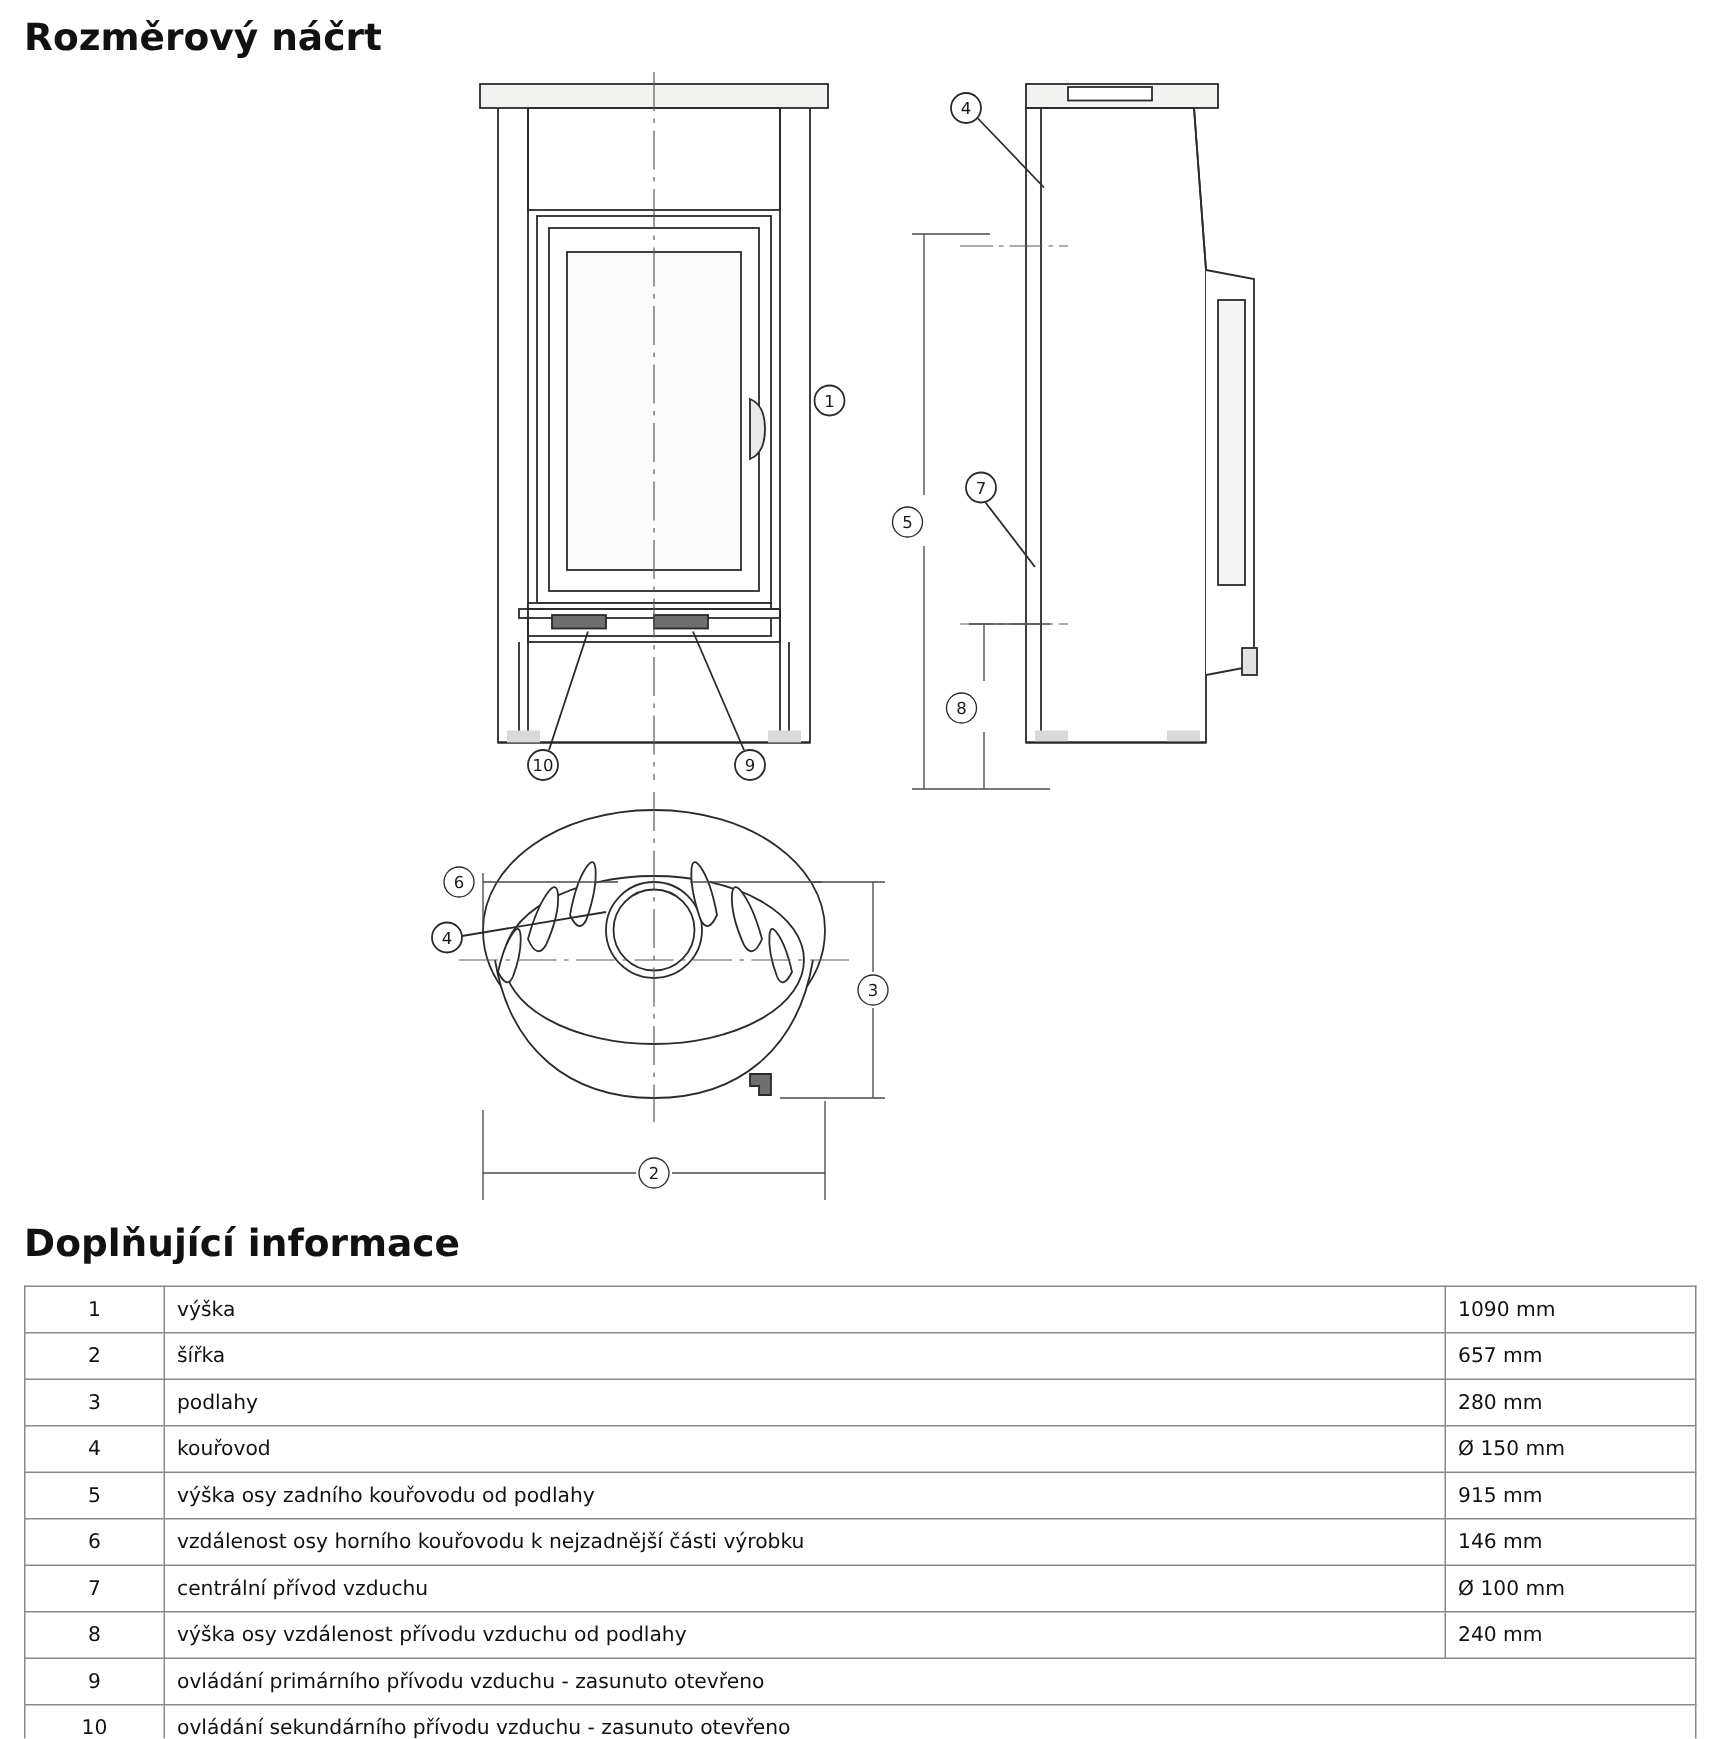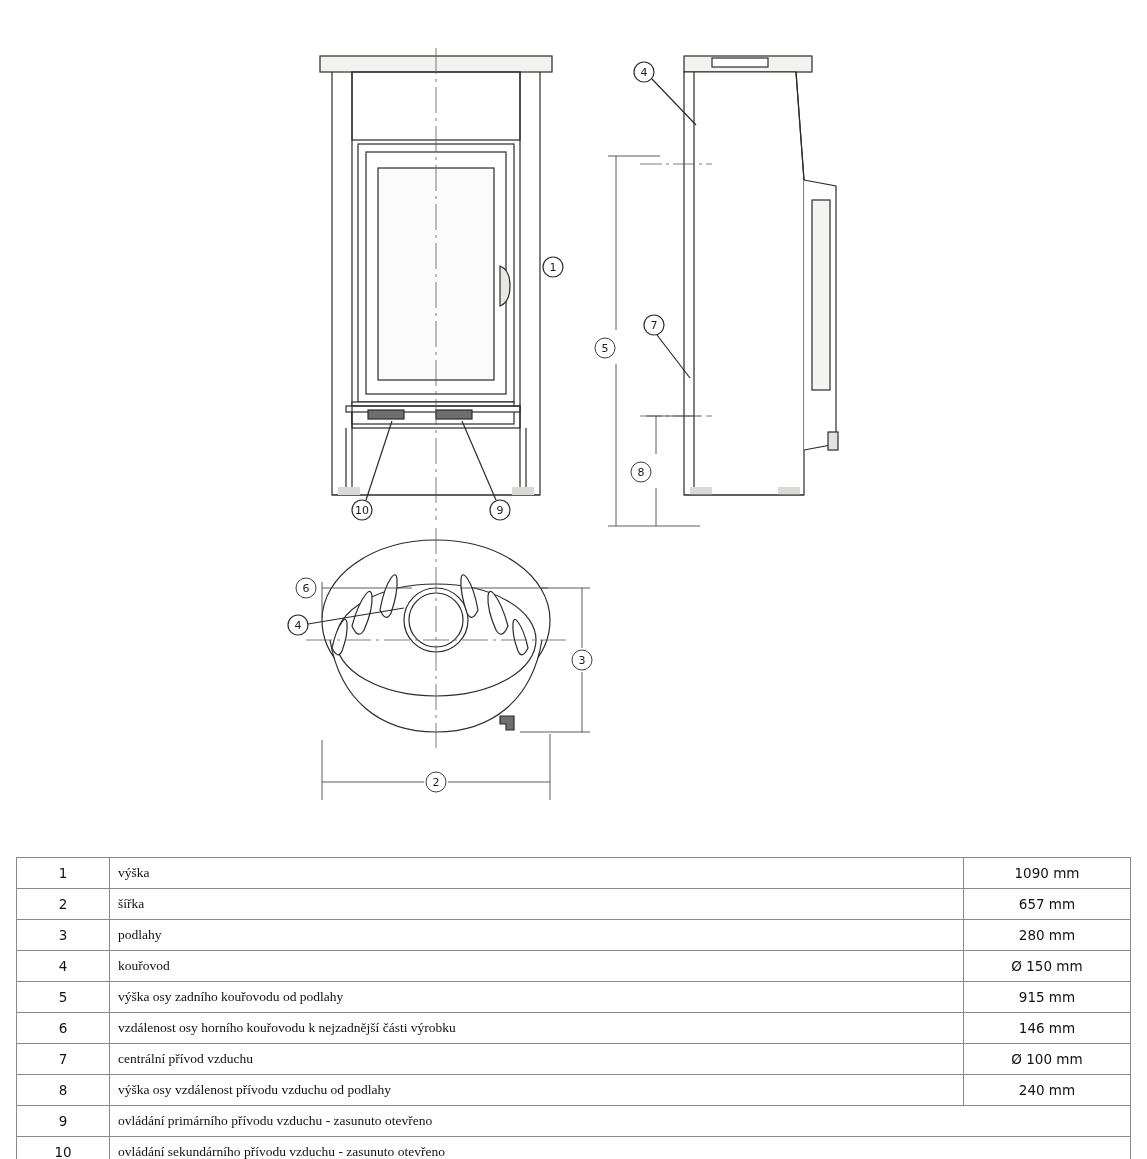--- a/index.html
+++ b/index.html
@@ -54,36 +54,36 @@
     height: 19px;
     vertical-align: middle;
     color: #111;
   }
   td.col-num {
     width: 76px;
     text-align: center;
   }
   td.col-desc {
     text-align: left;
-    font-family: Liberation Serif, serif;
   }
   td.col-val {
     width: 150px;
-    text-align: center;
+    text-align: left;
     padding-right: 10px;
     white-space: nowrap;
   }
   svg { display: block; }
   text { font-family: "DejaVu Sans", sans-serif; }
 </style>
 </head>
 <body>
 
 <div class="page">
 
+  <h1 class="section-title" id="title-drawing">Rozměrový náčrt</h1>
 
   <div class="drawing-area">
     <svg width="1147" height="760" viewBox="0 0 1147 760">
       <g fill="none" stroke="#2b2b2b" stroke-width="1.2">
 
         <g>
 
           <rect x="320" y="16" width="232" height="16" fill="#f2f2f0"></rect>
 
           <path d="M332 32 L332 455 L540 455 L540 32"></path>
@@ -246,20 +246,21 @@
         <g>
           <circle cx="298" cy="585" r="10"></circle>
           <text x="298" y="589" font-size="11" fill="#1a1a1a" stroke="none" text-anchor="middle">4</text>
           <line x1="308" y1="584" x2="404" y2="568"></line>
         </g>
 
       </g>
     </svg>
   </div>
 
+  <h1 class="section-title" id="title-info">Doplňující informace</h1>
 
   <table class="info-table">
     <tbody>
       <tr>
         <td class="col-num">1</td>
         <td class="col-desc">výška</td>
         <td class="col-val">1090 mm</td>
       </tr>
       <tr>
         <td class="col-num">2</td>

